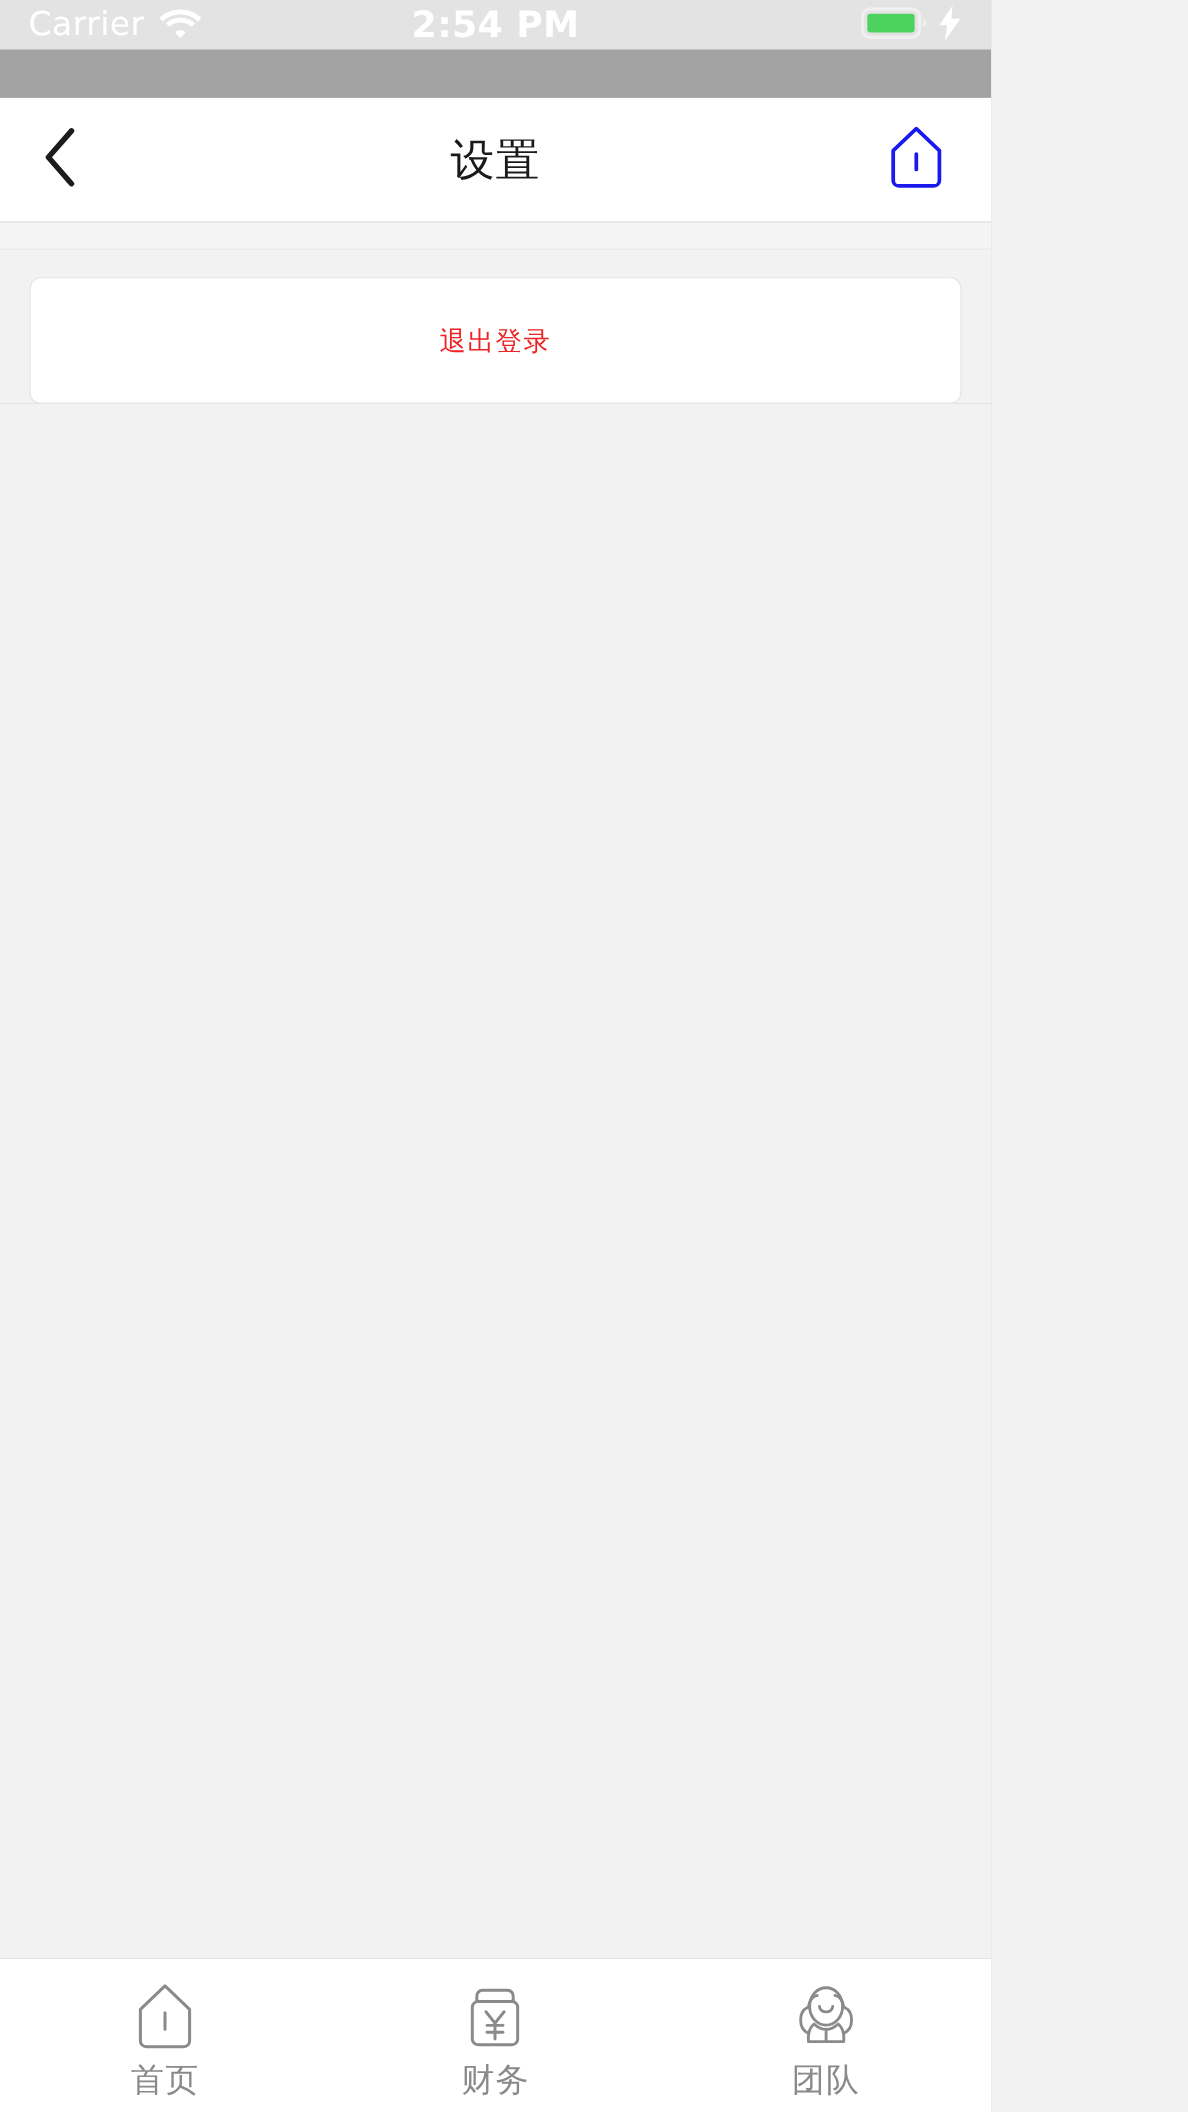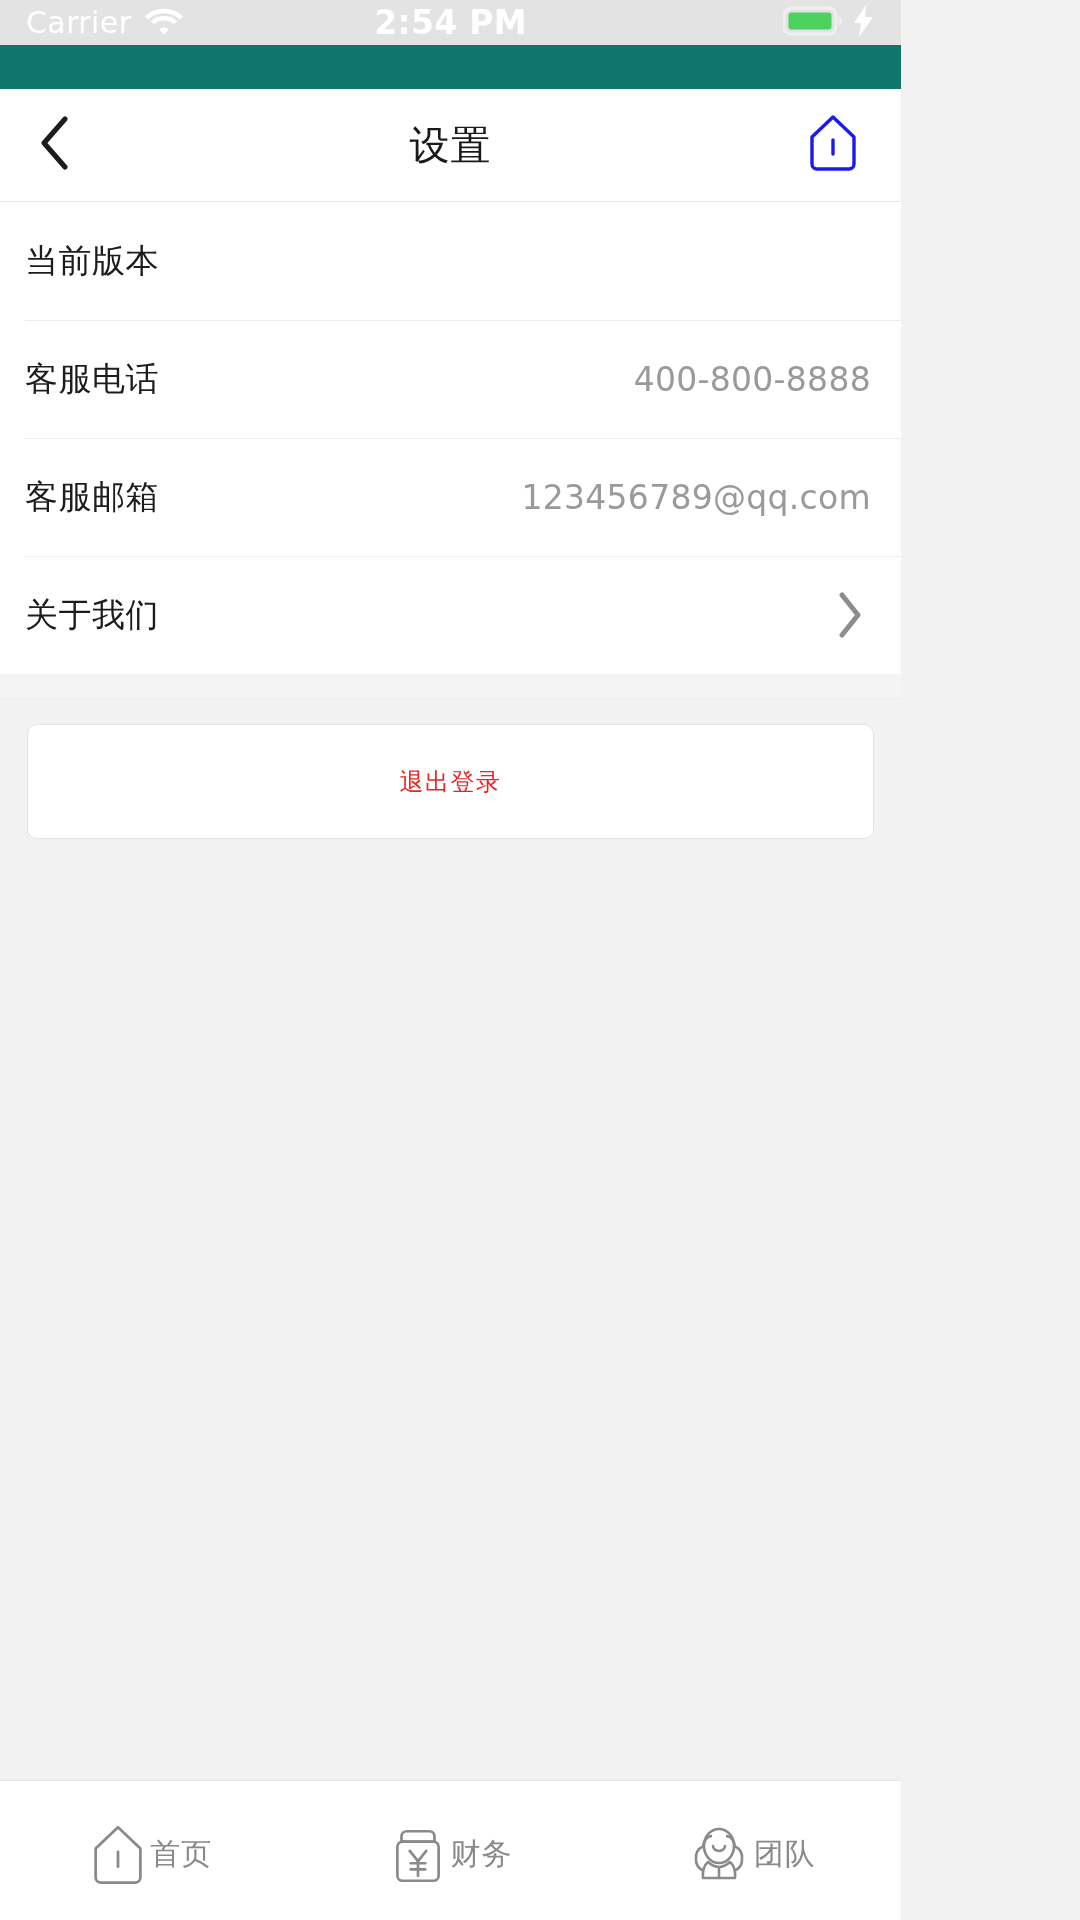--- a/index.html
+++ b/index.html
@@ -2,21 +2,21 @@
 <html><head>
 <meta charset="utf-8">
 <style>
   * { margin:0; padding:0; box-sizing:border-box; }
   html, body {
     width:1080px; height:1920px;
     font-family:"DejaVu Sans","Liberation Sans",sans-serif;
     background:#f2f2f2;
     overflow:hidden;
   }
-  .phone { position:relative; width:901px; height:1920px; background:#0f766e; display:flex; flex-direction:column; }
+  .phone { position:relative; width:901px; height:1920px; background:#a3a3a3; display:flex; flex-direction:column; }
 
   
   .statusbar {
     height:45px; flex:0 0 45px; background:#e3e3e3;
     display:flex; align-items:center; position:relative; padding:0 26px;
   }
   .sb-left { display:flex; align-items:center; gap:14px; }
   .sb-carrier { color:#ffffff; font-size:30px; letter-spacing:0.4px; }
   .sb-time {
     position:absolute; left:0; right:0; text-align:center;
@@ -70,21 +70,21 @@
 
   .filler { flex:1 1 auto; background:#f2f2f2; }
 
   
   .tabbar {
     flex:0 0 140px; height:140px; background:#ffffff;
     border-top:1px solid #e4e4e4;
     display:flex; align-items:stretch;
   }
   .tab {
-    flex:1; display:flex; 
+    flex:1; display:flex; flex-direction:column;
     align-items:center; justify-content:center; gap:2px; padding-top:8px;
   }
   .tab-label { font-size:30px; color:#8a8a8a; letter-spacing:1px; }
   .tab-icon { height:72px; display:flex; align-items:center; justify-content:center; }
 </style>
 </head>
 <body>
 
 <div class="phone">
 
@@ -128,46 +128,20 @@
     <div class="nav-right">
       <span>
         <svg width="56" height="62" viewBox="0 0 56 62">
           <path d="M7 25 L28 5 L49 25 V52 a5 5 0 0 1 -5 5 H12 a5 5 0 0 1 -5 -5 Z" fill="none" stroke="#1a1aee" stroke-width="3.4" stroke-linejoin="round"></path>
           <line x1="28" y1="28" x2="28" y2="42" stroke="#1a1aee" stroke-width="3.4" stroke-linecap="round"></line>
         </svg>
       </span>
     </div>
   </div>
 
-  <div class="list">
-
-    <div class="row">
-      <span class="row-label">当前版本</span>
-      <span class="row-value"></span>
-    </div>
-
-    <div class="row">
-      <span class="row-label">客服电话</span>
-      <span class="row-value">400-800-8888</span>
-    </div>
-
-    <div class="row">
-      <span class="row-label">客服邮箱</span>
-      <span class="row-value">123456789@qq.com</span>
-    </div>
-
-    <div class="row">
-      <span class="row-label">关于我们</span>
-      <span class="row-chev">
-        <svg width="26" height="46" viewBox="0 0 26 46">
-          <path d="M5 3 L21 23 L5 43" fill="none" stroke="#8d8d8d" stroke-width="5" stroke-linecap="round" stroke-linejoin="round"></path>
-        </svg>
-      </span>
-    </div>
-  </div>
 
   <div class="gap"></div>
 
   <div class="logout-wrap">
     <div class="logout-btn">
       <span class="logout-label">退出登录</span>
     </div>
   </div>
 
   <div class="filler"></div>

